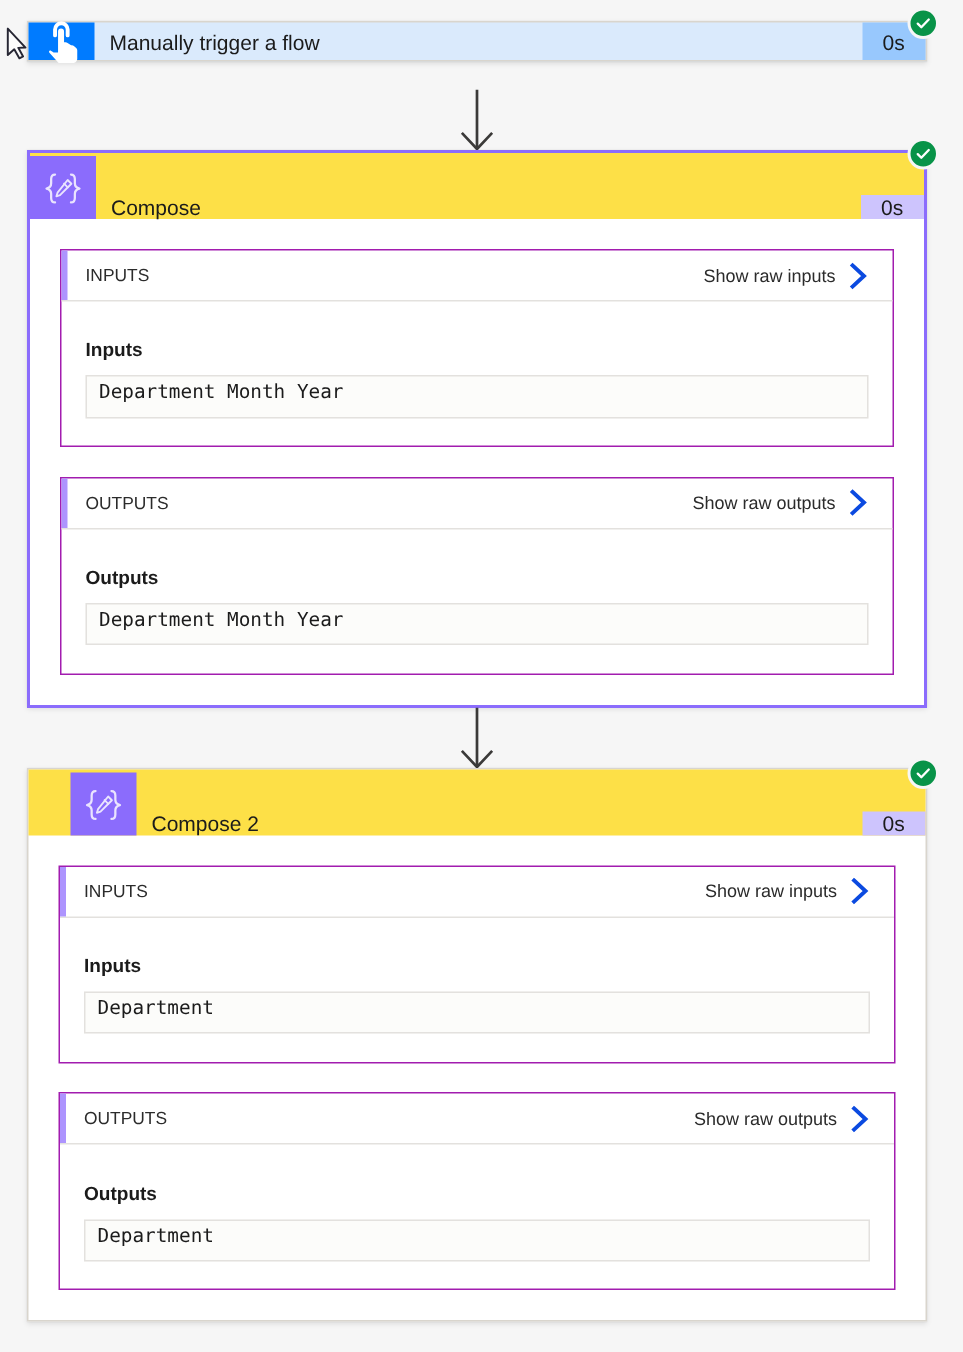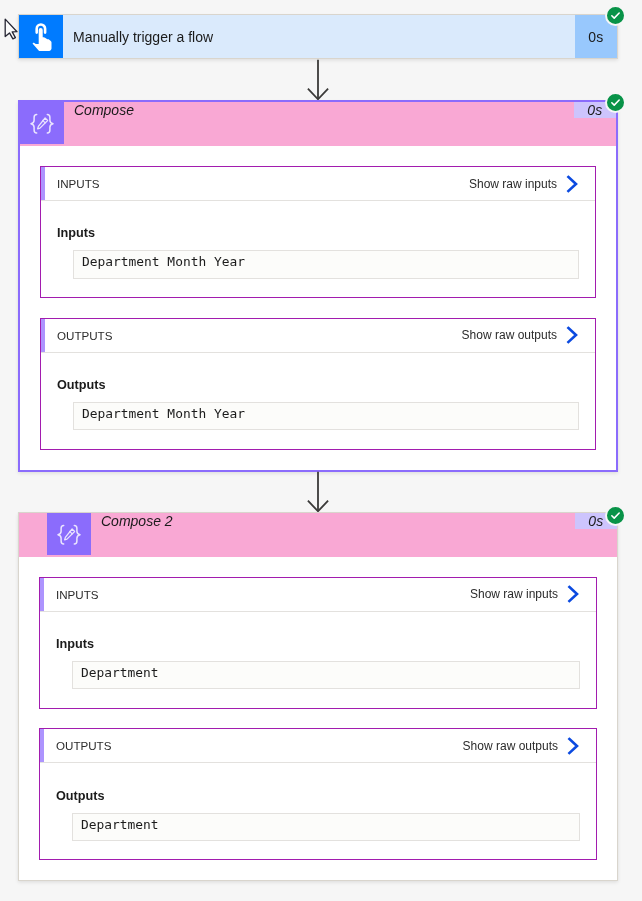--- a/index.html
+++ b/index.html
@@ -7,56 +7,56 @@
     width:642px;height:901px;overflow:hidden;
     background:#f6f6f6;
     font-family:"Liberation Sans", sans-serif;
     -webkit-font-smoothing:antialiased;
   }
   .canvas{position:absolute;left:0;top:0;width:642px;height:901px;background:#f6f6f6;}
 
   
   .trigger{
     position:absolute;box-sizing:border-box;
-    left:18px;top:14px;width:600px;height:45px;
+    left:18px;top:14px;width:600px;height:27px;
     border:1px solid #d9d5cd;
     background:#daeafc;
     box-shadow:0 1.6px 3.6px rgba(0,0,0,0.10), 0 0.3px 0.9px rgba(0,0,0,0.09);
     display:flex;align-items:stretch;
   }
   .trigger .icon-box{flex:0 0 44px;background:#007bff;display:flex;align-items:center;justify-content:center;}
   .trigger .title{flex:1;display:flex;align-items:center;padding-left:10px;font-size:14px;color:#1b1b1b;}
   .trigger .dur{flex:0 0 42.5px;background:#98c8fd;display:flex;align-items:center;justify-content:center;font-size:14px;color:#1b1b1b;}
 
   
   .card{position:absolute;left:18px;width:600px;box-sizing:border-box;background:#ffffff;box-shadow:0 1.6px 3.6px rgba(0,0,0,0.10), 0 0.3px 0.9px rgba(0,0,0,0.09);}
   .card.sel{border:2px solid #8b6cfc;}
   .card.plain{border:1px solid #d9d5cd;}
-  .card .head{display:flex;align-items:flex-start;background:#f9a8d4;height:44px;font-style:italic;}
+  .card .head{display:flex;align-items:flex-end;background:#fde047;height:44px;}
   .card.plain .head{height:43.5px;padding-left:28px;}
   .card .head .icon-box{flex:0 0 44px;background:#8b6cfc;display:flex;align-items:center;justify-content:center;}
   .card .head .title{flex:1;display:flex;align-items:center;padding-left:10px;font-size:14px;color:#1b1b1b;}
   .card .head .dur{flex:0 0 42.5px;background:#cdc4fd;display:flex;align-items:center;justify-content:center;font-size:14px;color:#1b1b1b;}
   .card .body{padding:20px 20px 20px 20px;}
 
   
   .badge{position:absolute;width:17px;height:17px;border-radius:50%;background:#089348;display:flex;align-items:center;justify-content:center;border:2px solid #f6f6f6;box-sizing:content-box;}
 
   
   .sec{border:1px solid #a21caf;background:#fff;box-sizing:border-box;}
   .sec + .sec{margin-top:19.8px;}
   .sec-head{height:34px;display:flex;align-items:stretch;border-bottom:1px solid #e3e1de;box-sizing:border-box;}
   .sec-head .bar{flex:0 0 4px;background:#ad94fe;}
   .sec-head .lbl{display:flex;align-items:center;padding-left:12px;font-size:11.6px;color:#2b2b2b;letter-spacing:0px;}
   .sec-head .spacer{flex:1;}
   .sec-head .raw{display:flex;align-items:center;font-size:12px;color:#2b2b2b;margin-left:28px;}
   .sec-head .chev{width:38px;display:flex;align-items:center;justify-content:center;position:relative;left:-4px;}
   .sec-body{padding:24.4px 16px 18.5px 16px;}
   .flabel{font-size:12.7px;font-weight:bold;color:#1b1b1b;line-height:17px;margin-bottom:8px;}
-  .fval{border:1px solid #e3e1de;background:#fcfcfa;height:28.2px;box-sizing:border-box;display:flex;align-items:flex-start;padding-left:8px;padding-top:4px;font-family:"DejaVu Sans Mono", monospace;font-size:12.9px;line-height:14px;color:#1b1b1b;margin-left:16px;}
+  .fval{border:1px solid #e3e1de;background:#fcfcfa;height:28.2px;box-sizing:border-box;display:flex;align-items:flex-start;padding-left:8px;padding-top:4px;font-family:"DejaVu Sans Mono", monospace;font-size:12.9px;line-height:14px;color:#1b1b1b;}
   
 
   .arrow{position:absolute;}
   .cursor{position:absolute;}
 </style>
 </head>
 <body>
 
 <div class="canvas">
 

